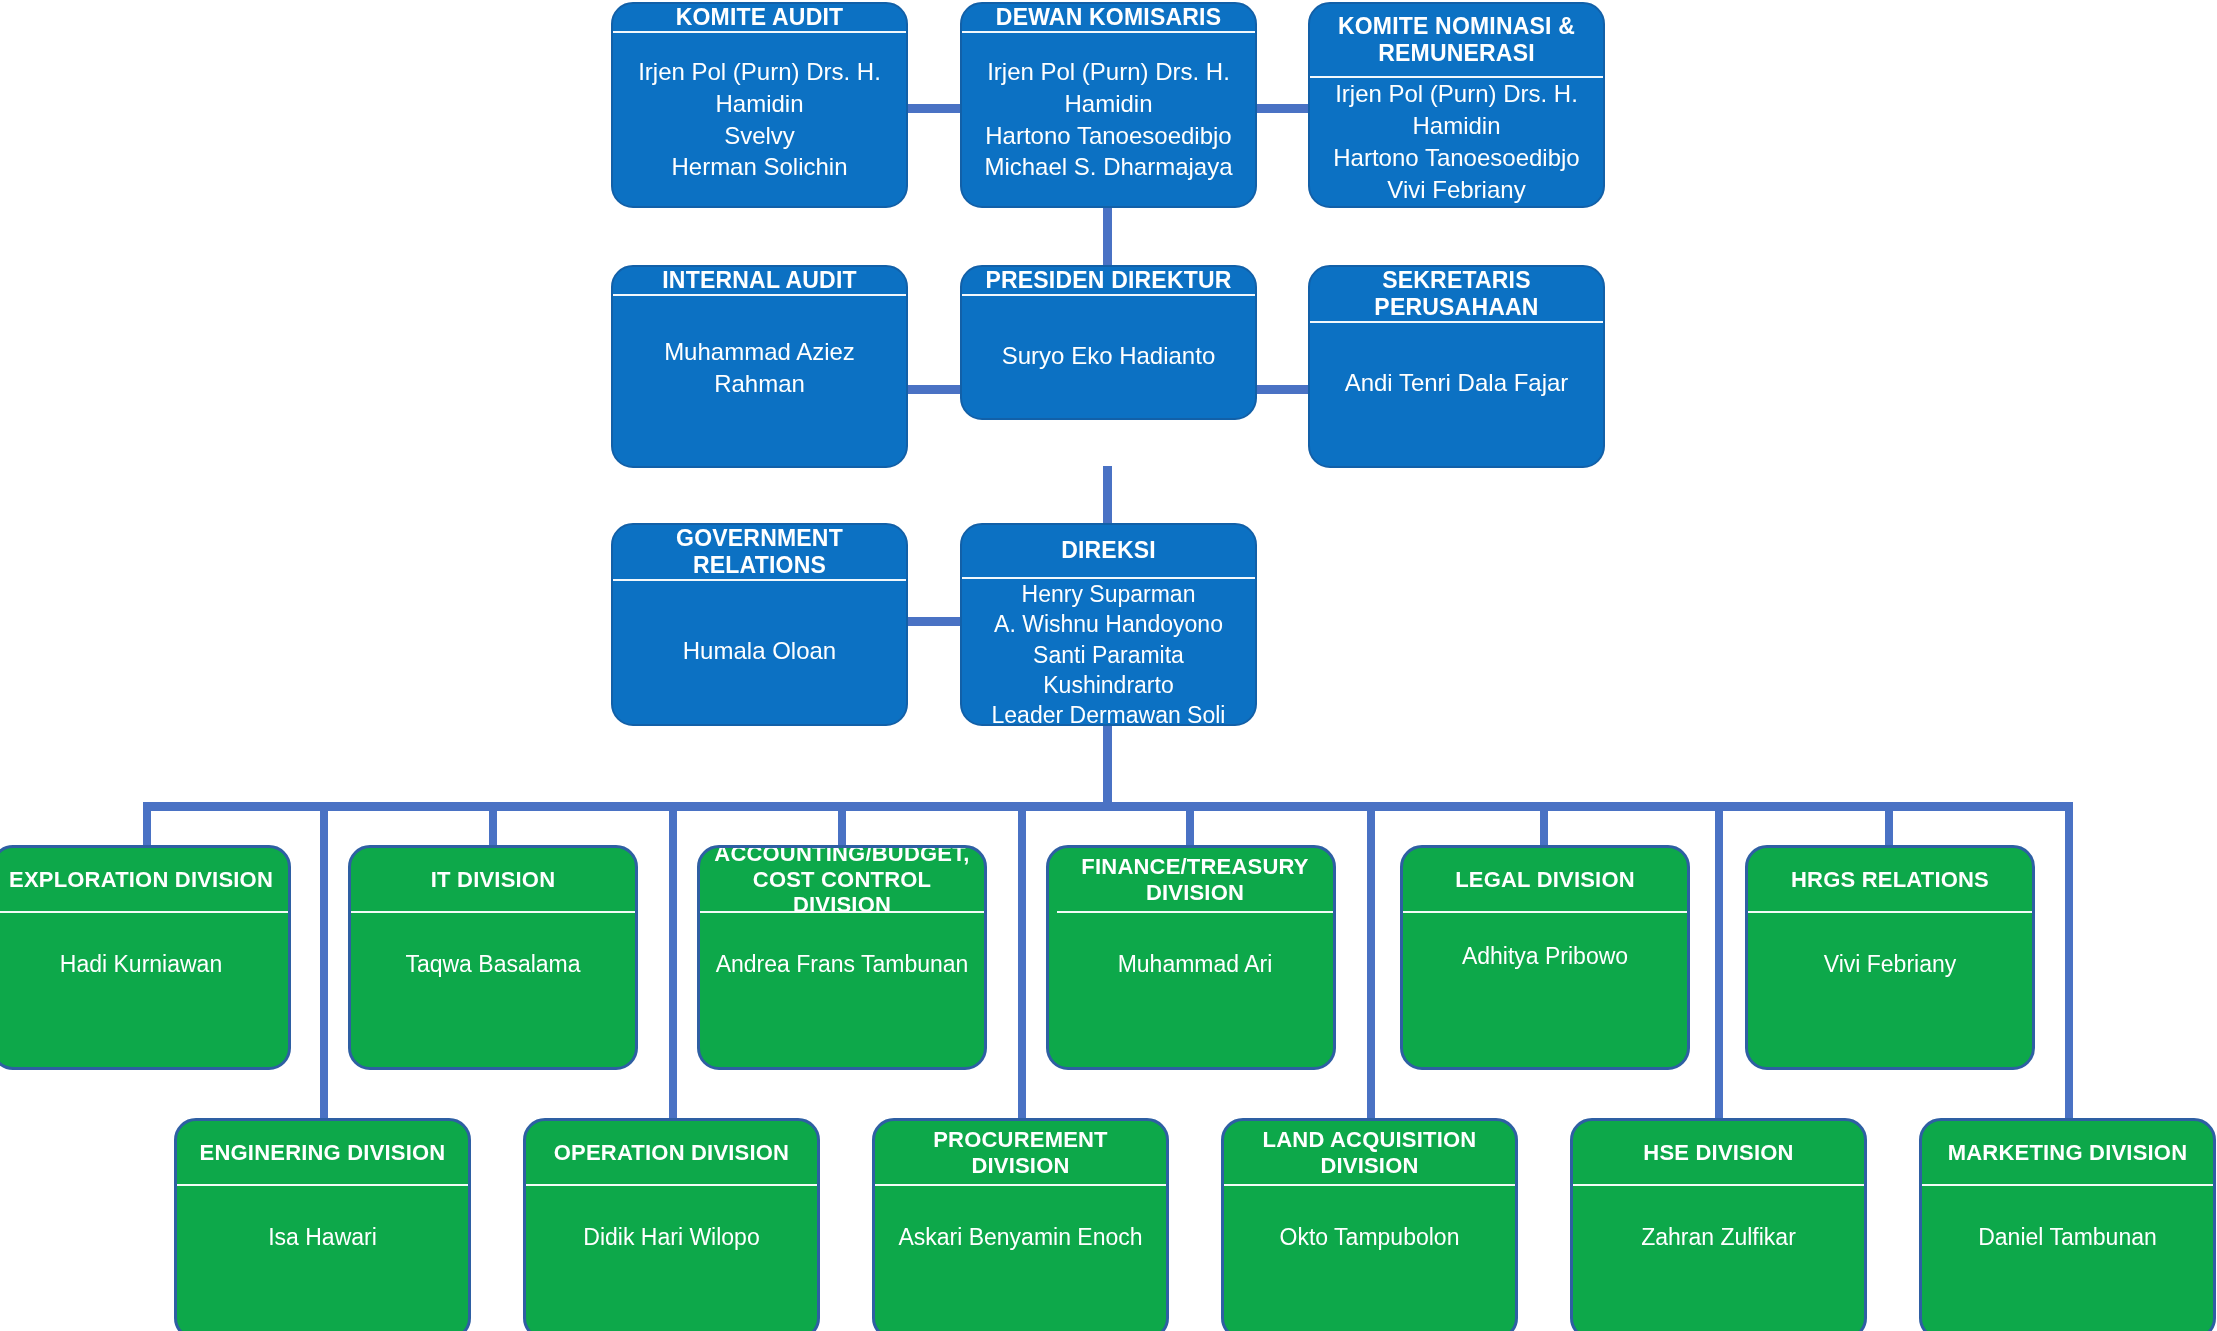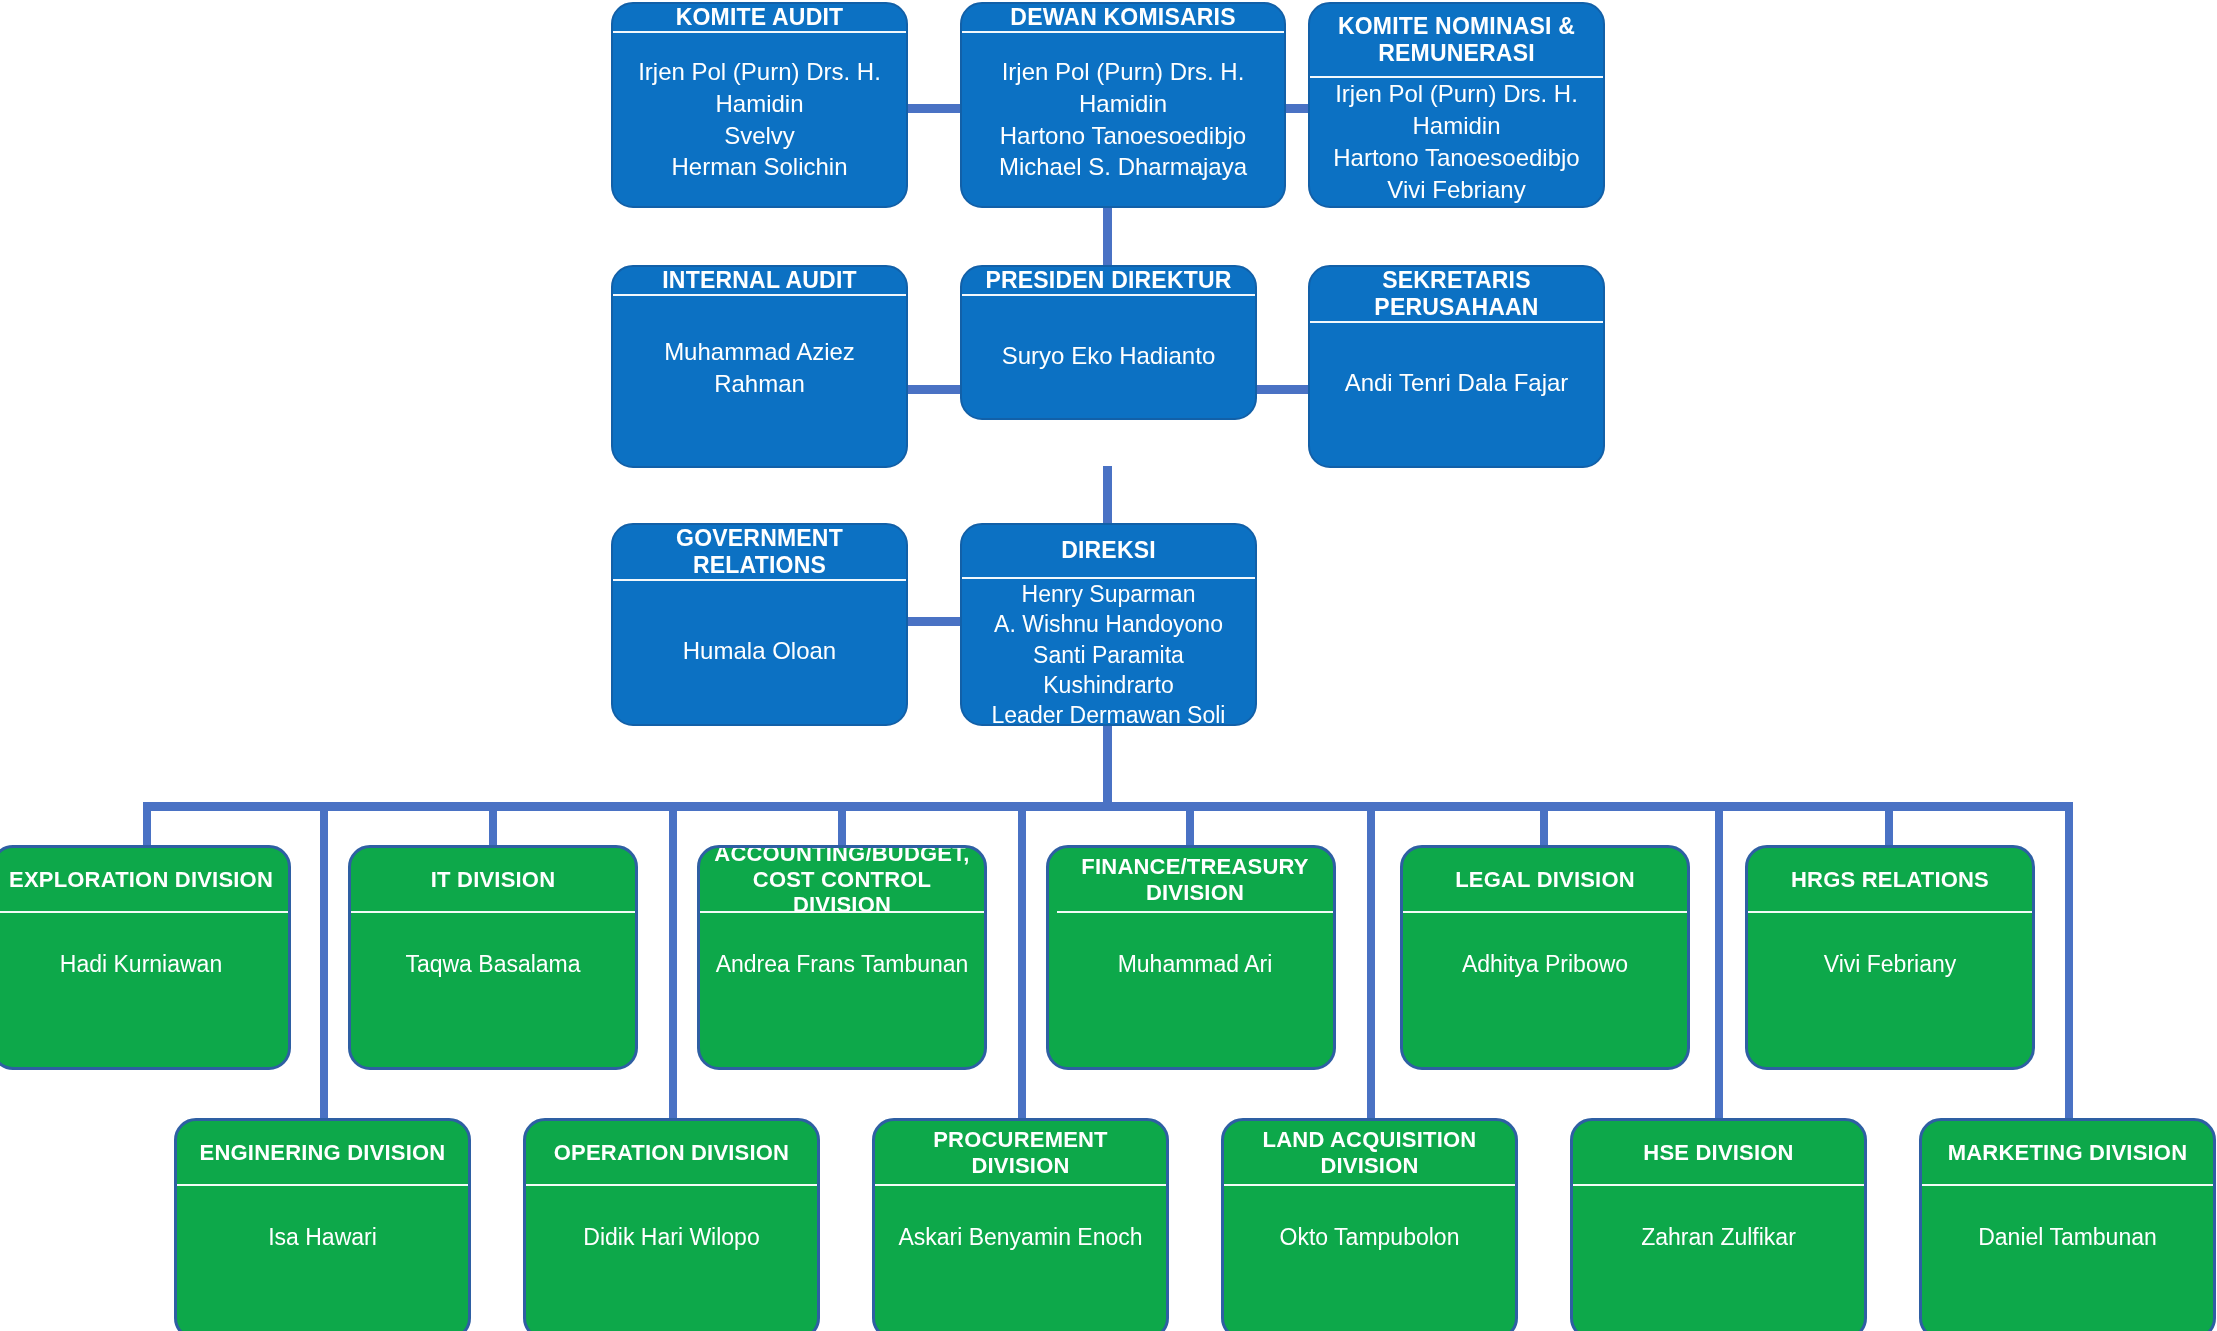--- a/index.html
+++ b/index.html
@@ -115,21 +115,21 @@
   <div class="conn" style="left:2065px; top:802px; width:8px; height:318px;"></div>
 
   <div class="node blue" style="left:611px; top:2px; width:297px; height:206px;">
     <div class="title">KOMITE AUDIT</div>
     <div class="divider"></div>
     <div class="body">Irjen Pol (Purn) Drs. H. Hamidin
 Svelvy
 Herman Solichin</div>
   </div>
 
-  <div class="node blue" style="left:960px; top:2px; width:326px; height:206px;">
+  <div class="node blue" style="left:960px; top:2px; width:297px; height:206px;">
     <div class="title">DEWAN KOMISARIS</div>
     <div class="divider"></div>
     <div class="body">Irjen Pol (Purn) Drs. H. Hamidin
 Hartono Tanoesoedibjo
 Michael S. Dharmajaya</div>
   </div>
 
   <div class="node blue" style="left:1308px; top:2px; width:297px; height:206px;">
     <div class="title" style="height:72px;">KOMITE NOMINASI &amp; REMUNERASI</div>
     <div class="divider"></div>
@@ -193,21 +193,21 @@
 
   <div class="node green" style="left:1046px; top:845px; width:290px; height:225px;padding-left:8px;">
     <div class="title" style="height:63px;">FINANCE/TREASURY DIVISION</div>
     <div class="divider"></div>
     <div class="body" style="align-items:flex-start; padding-top:36px;">Muhammad Ari</div>
   </div>
 
   <div class="node green" style="left:1400px; top:845px; width:290px; height:225px;">
     <div class="title" style="height:63px;">LEGAL DIVISION</div>
     <div class="divider"></div>
-    <div class="body" style="align-items:flex-start; padding-top:36px;">Adhitya Pribowo</div>
+    <div class="body" style="align-items:flex-start; padding-top:28px;">Adhitya Pribowo</div>
   </div>
 
   <div class="node green" style="left:1745px; top:845px; width:290px; height:225px;">
     <div class="title" style="height:63px;">HRGS RELATIONS</div>
     <div class="divider"></div>
     <div class="body" style="align-items:flex-start; padding-top:36px;">Vivi Febriany</div>
   </div>
 
   <div class="node green" style="left:174px; top:1118px; width:297px; height:222px;">
     <div class="title" style="height:63px;">ENGINERING DIVISION</div>

